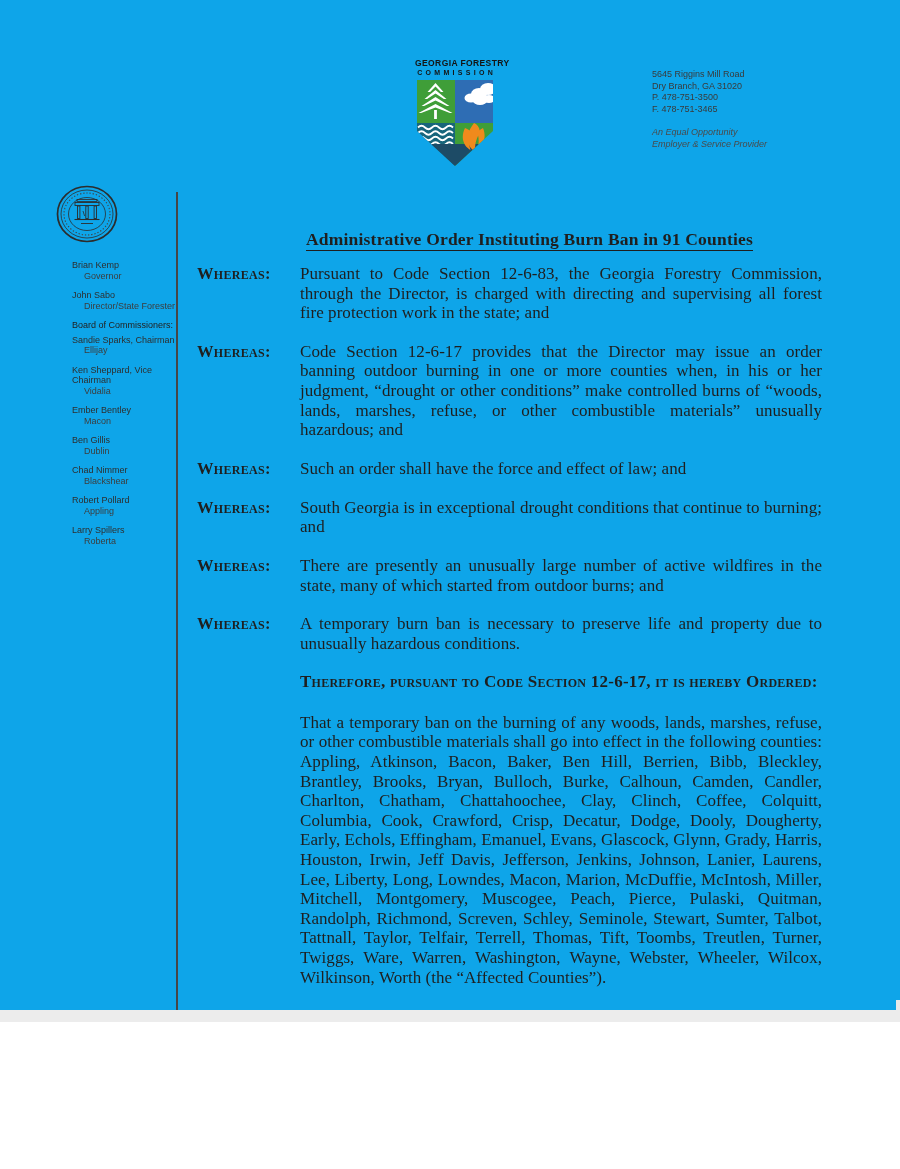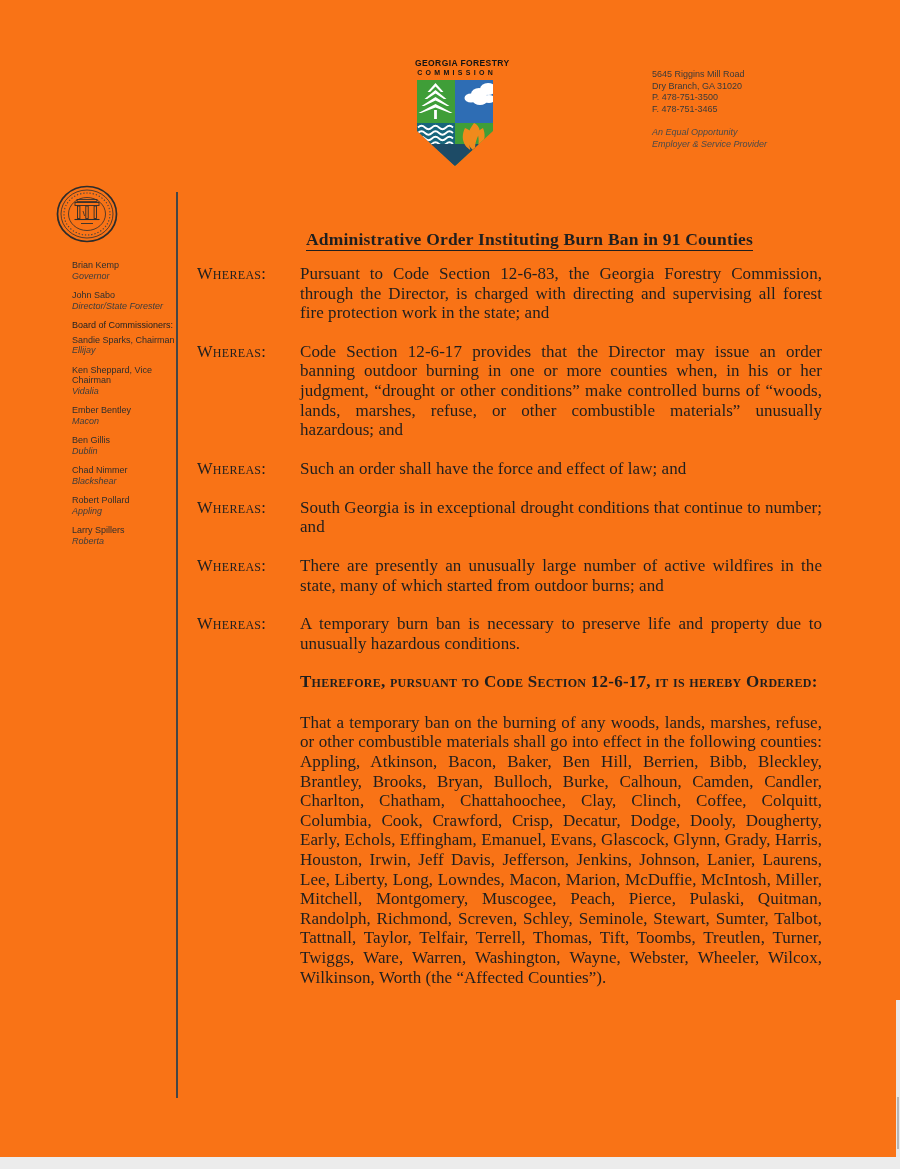--- a/index.html
+++ b/index.html
@@ -1,21 +1,21 @@
 <!DOCTYPE html>
 <html><head>
 <meta charset="utf-8">
 <style>
   * { margin: 0; padding: 0; box-sizing: border-box; }
   html, body { background: #ffffff; }
   .page {
     position: relative;
     width: 900px;
-    height: 1169px;
-    background: #f97316;
+    height: 1022px;
+    background: #0ea5e9;
     font-family: "Liberation Serif", "DejaVu Serif", serif;
     color: #1f1f1f;
     overflow: hidden;
   }
 
   
   .logo-block {
     position: absolute;
     left: 415px;
     top: 58px;
@@ -61,21 +61,21 @@
     position: absolute;
     left: 72px;
     top: 260px;
     width: 118px;
     font-family: "Liberation Sans", sans-serif;
     font-size: 9px;
     line-height: 10.5px;
     color: #2e2e2e;
   }
   .person { margin-bottom: 9px; }
-  .person .role, .person .city { font-style: italic; color: #3d3d3d; }
+  .person .role, .person .city { color: #3d3d3d; margin-left: 12px; }
   .board-heading {
     font-weight: normal;
     margin: 2px 0 4px 0;
     color: #222;
   }
 
   .vrule {
     position: absolute;
     left: 176px;
     top: 192px;
@@ -103,21 +103,21 @@
     padding-bottom: 1px;
     white-space: nowrap;
     margin-left: 40px;
   }
   .clause {
     display: flex;
     margin-bottom: 19px;
   }
   .clause-label {
     flex: 0 0 103px;
-    font-weight: normal;
+    font-weight: bold;
     font-variant: small-caps;
     font-size: 16.5px;
     letter-spacing: 0.3px;
   }
   .clause-text {
     flex: 1;
     font-size: 17px;
     line-height: 19.6px;
     text-align: justify;
     letter-spacing: 0.05px;
@@ -303,21 +303,21 @@
     <div class="clause">
       <div class="clause-label">Whereas:</div>
       <div class="clause-text">Code Section 12-6-17 provides that the Director may issue an order banning outdoor burning in one or more counties when, in his or her judgment, “drought or other conditions” make controlled burns of “woods, lands, marshes, refuse, or other combustible materials” unusually hazardous; and</div>
     </div>
     <div class="clause">
       <div class="clause-label">Whereas:</div>
       <div class="clause-text">Such an order shall have the force and effect of law; and</div>
     </div>
     <div class="clause">
       <div class="clause-label">Whereas:</div>
-      <div class="clause-text">South Georgia is in exceptional drought conditions that continue to number; and</div>
+      <div class="clause-text">South Georgia is in exceptional drought conditions that continue to burning; and</div>
     </div>
     <div class="clause">
       <div class="clause-label">Whereas:</div>
       <div class="clause-text">There are presently an unusually large number of active wildfires in the state, many of which started from outdoor burns; and</div>
     </div>
     <div class="clause">
       <div class="clause-label">Whereas:</div>
       <div class="clause-text">A temporary burn ban is necessary to preserve life and property due to unusually hazardous conditions.</div>
     </div>
 

